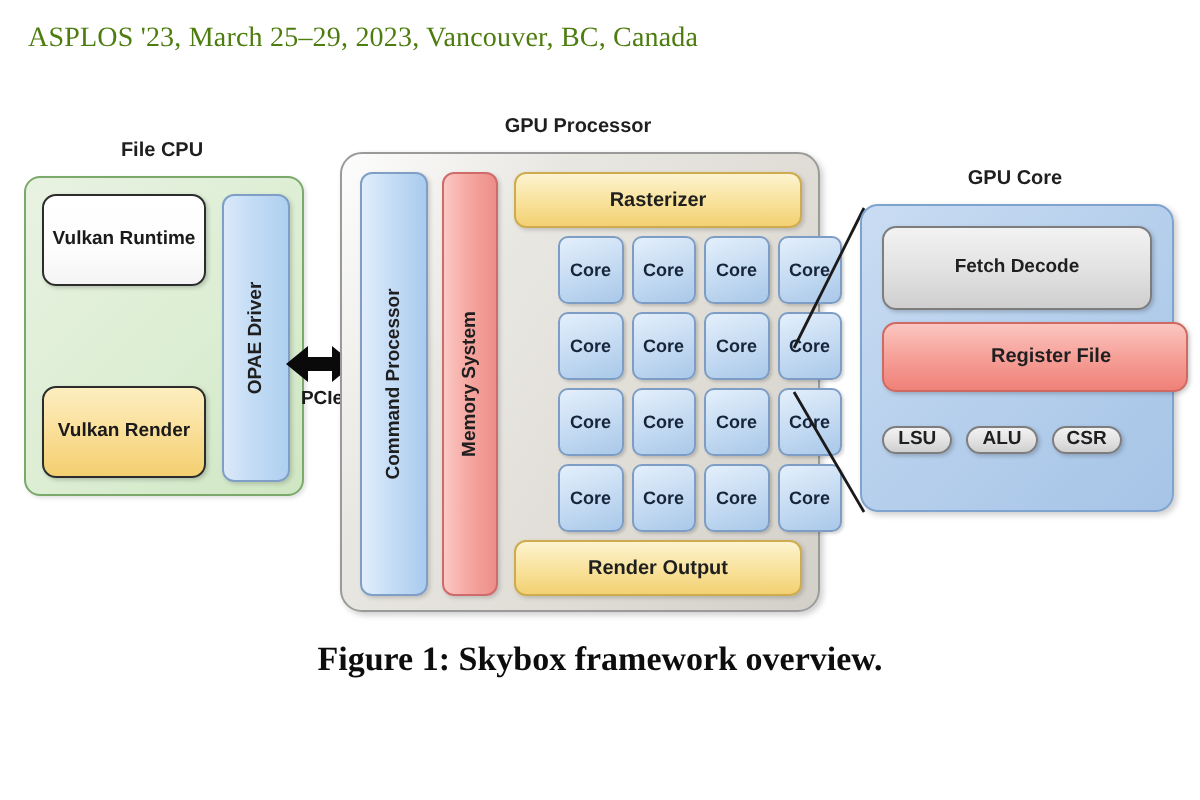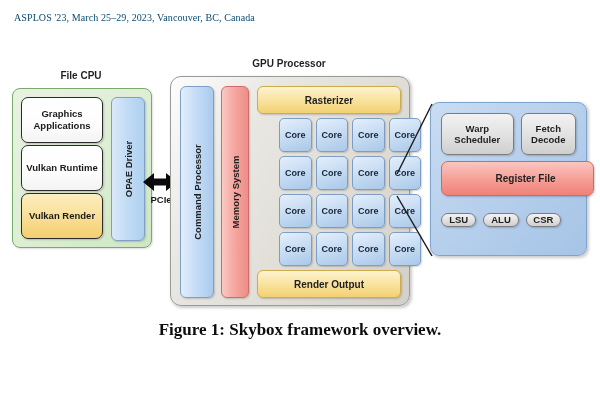--- a/index.html
+++ b/index.html
@@ -15,22 +15,22 @@
     font-family: "Liberation Sans", sans-serif;
     color: #1a1a1a;
   }
 
   
   #paper-header {
     position: absolute;
     left: 14px;
     top: 12px;
     font-family: "Liberation Serif", serif;
-    font-size: 10px;
-    color: #0c4a6e;
+    font-size: 14px;
+    color: #4d7c0f;
     letter-spacing: 0.1px;
     white-space: nowrap;
   }
 
   
   #figure {
     position: absolute;
     left: 0;
     top: 56px;
     width: 600px;
@@ -305,21 +305,20 @@
 <body>
 
 <div id="paper-header">ASPLOS '23, March 25–29, 2023, Vancouver, BC, Canada</div>
 
 <div id="figure">
 
   <div class="grp-label" style="left:12px; top:14px; width:138px;">File CPU</div>
 
   <div id="host-cpu-box">
     <div class="host-stack">
-      <div class="host-item white">Graphics Applications</div>
       <div class="host-item white">Vulkan Runtime</div>
       <div class="host-item amber">Vulkan Render</div>
     </div>
     <div id="opae-driver">
       <span class="vtext">OPAE Driver</span>
     </div>
   </div>
 
   <div id="pcie-arrow">
     <svg width="34" height="20" viewBox="0 0 34 20" aria-hidden="true">
@@ -357,24 +356,24 @@
         <div class="core-cell">Core</div>
       </div>
     <div class="amber-bar" id="render-output">Render Output</div>
   </div>
 
   <svg id="callout-svg">
     <line x1="397" y1="118" x2="432" y2="48" stroke="#1a1a1a" stroke-width="1.4"></line>
     <line x1="397" y1="140" x2="432" y2="200" stroke="#1a1a1a" stroke-width="1.4"></line>
   </svg>
 
+  <div class="grp-label" style="left:430px; top:28px; width:155px;">GPU Core</div>
 
   <div id="gpu-core-box">
     <div id="core-row-top">
-      <div class="gray-unit">Warp Scheduler</div>
       <div class="gray-unit">Fetch Decode</div>
     </div>
     <div id="register-file">Register File</div>
     <div id="core-row-bottom">
       <div class="gray-unit">LSU</div>
       <div class="gray-unit">ALU</div>
       <div class="gray-unit">CSR</div>
     </div>
   </div>
 

